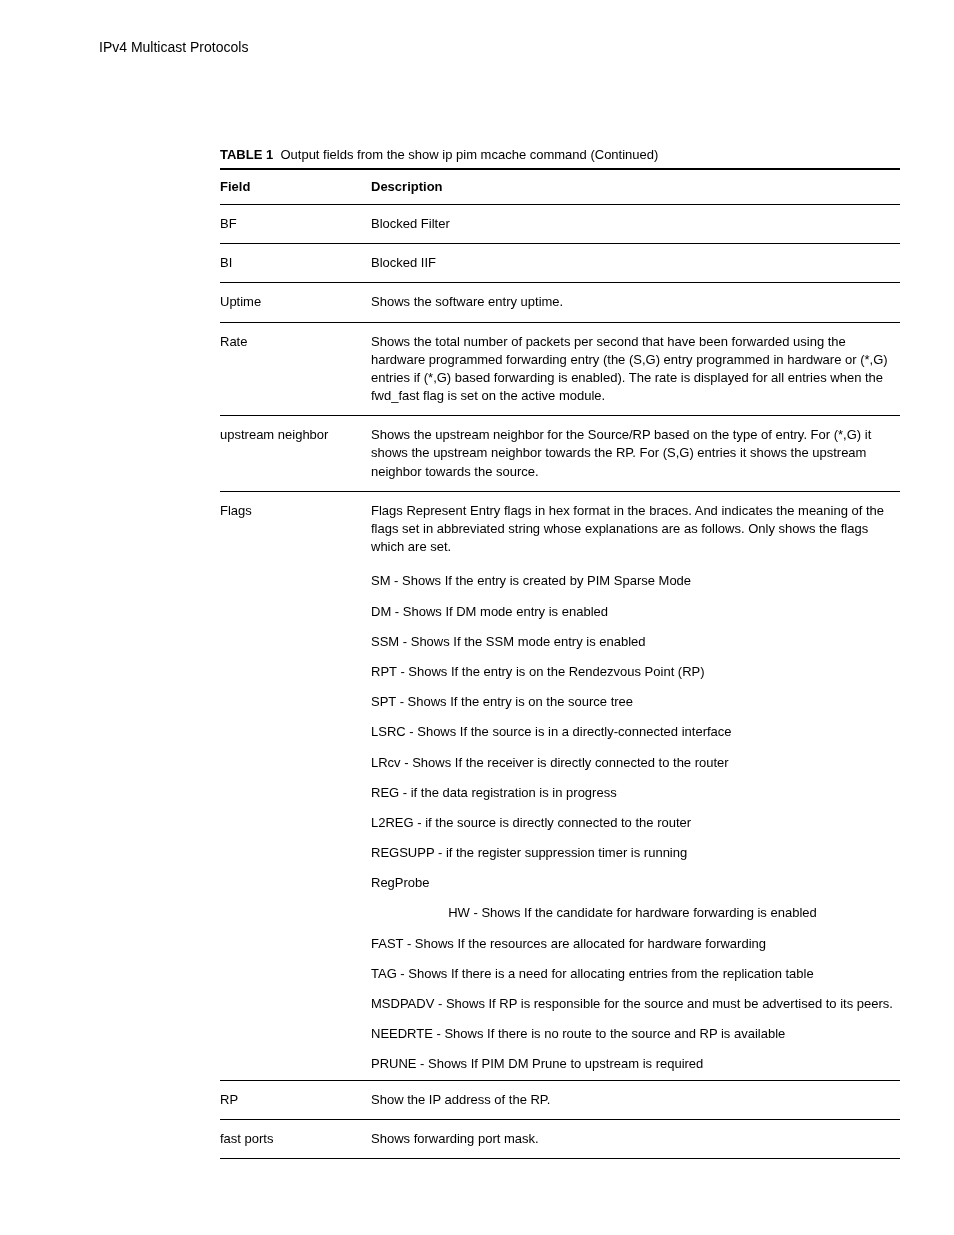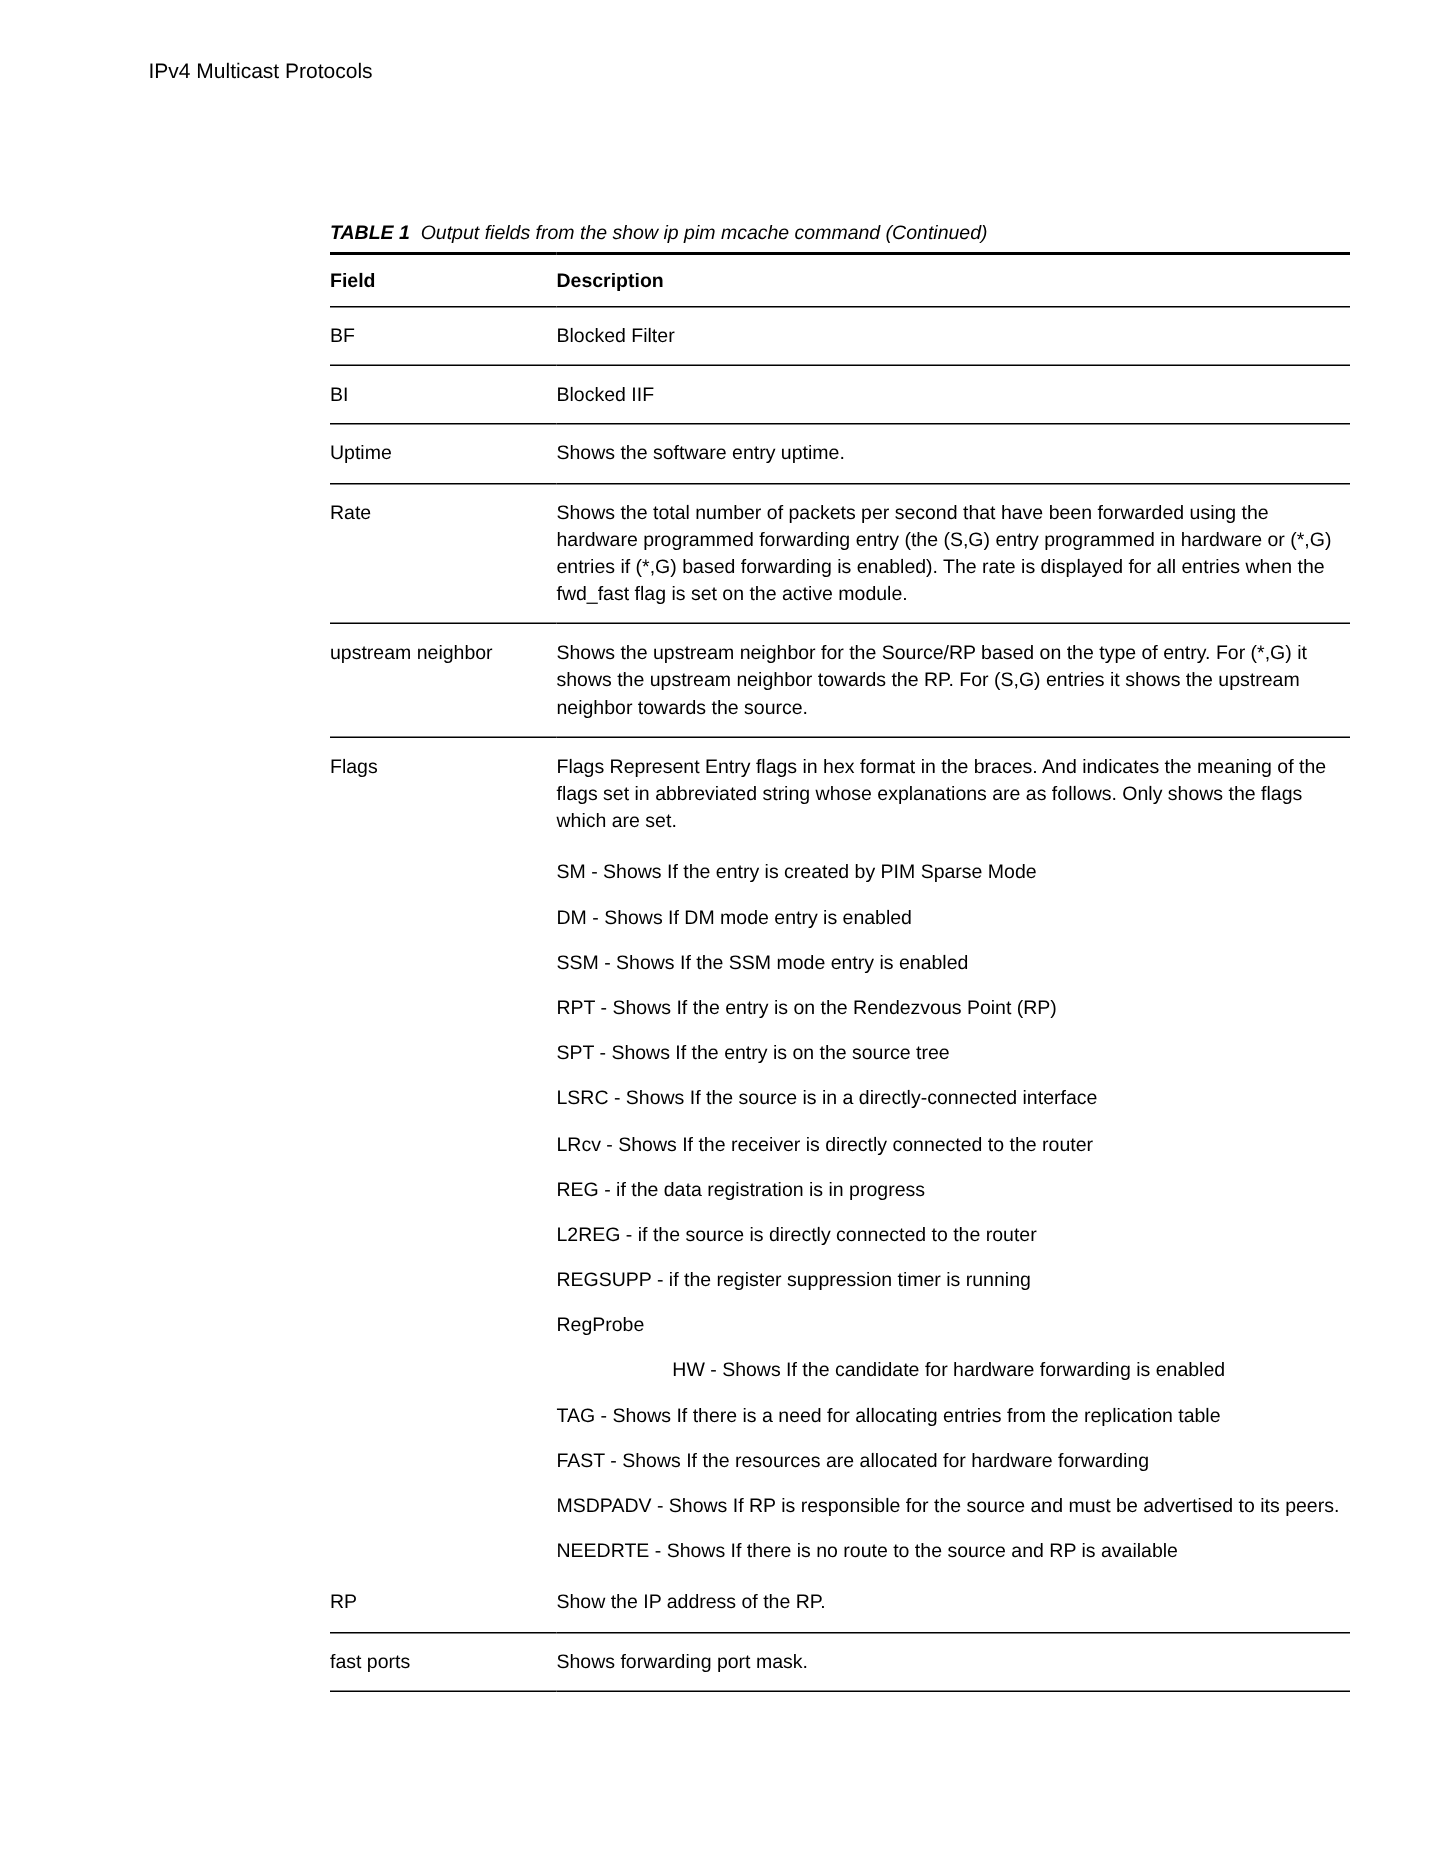--- a/index.html
+++ b/index.html
@@ -41,21 +41,20 @@
     padding: 10px 6px 10px 0;
     vertical-align: top;
   }
   .body-row td.sub {
     padding: 6px 6px 6px 0;
   }
   .col-field { width: 145px; }
   .cap-wrap {
     margin-left: 140px;
     margin-bottom: 4px;
-    font-style: italic;
   }
 </style>
 </head>
 <body>
 
 <div class="running-header">IPv4 Multicast Protocols</div>
 
 <div class="cap-wrap">
   <span class="table-caption">
     <b>TABLE 1</b>&nbsp;&nbsp;<span>Output fields from the show ip pim mcache command (Continued)</span>
@@ -141,33 +140,37 @@
   <tr class="body-row">
         <td class="col-field sub" style="border-bottom:none;"></td>
         <td class="sub" style="border-bottom:none;">RegProbe</td>
       </tr>
   <tr class="body-row">
         <td class="col-field sub" style="border-bottom:none;"></td>
         <td class="sub" style="border-bottom:none;text-align:center;">HW - Shows If the candidate for hardware forwarding is enabled</td>
       </tr>
   <tr class="body-row">
         <td class="col-field sub" style="border-bottom:none;"></td>
-        <td class="sub" style="border-bottom:none;">TAG - Shows If there is a need for allocating entries from the replication table</td>
+        <td class="sub" style="border-bottom:none;">FAST - Shows If the resources are allocated for hardware forwarding</td>
       </tr>
   <tr class="body-row">
         <td class="col-field sub" style="border-bottom:none;"></td>
-        <td class="sub" style="border-bottom:none;">FAST - Shows If the resources are allocated for hardware forwarding</td>
+        <td class="sub" style="border-bottom:none;">TAG - Shows If there is a need for allocating entries from the replication table</td>
       </tr>
   <tr class="body-row">
         <td class="col-field sub" style="border-bottom:none;"></td>
         <td class="sub" style="border-bottom:none;">MSDPADV - Shows If RP is responsible for the source and must be advertised to its peers.</td>
       </tr>
   <tr class="body-row">
         <td class="col-field sub" style="border-bottom:none;"></td>
         <td class="sub" style="border-bottom:none;">NEEDRTE - Shows If there is no route to the source and RP is available</td>
+      </tr>
+  <tr class="body-row">
+        <td class="col-field sub"></td>
+        <td class="sub">PRUNE - Shows If PIM DM Prune to upstream is required</td>
       </tr>
 
   <tr class="body-row">
     <td class="col-field">RP</td>
     <td>Show the IP address of the RP.</td>
   </tr>
 
   <tr class="body-row">
     <td class="col-field">fast ports</td>
     <td>Shows forwarding port mask.</td>

